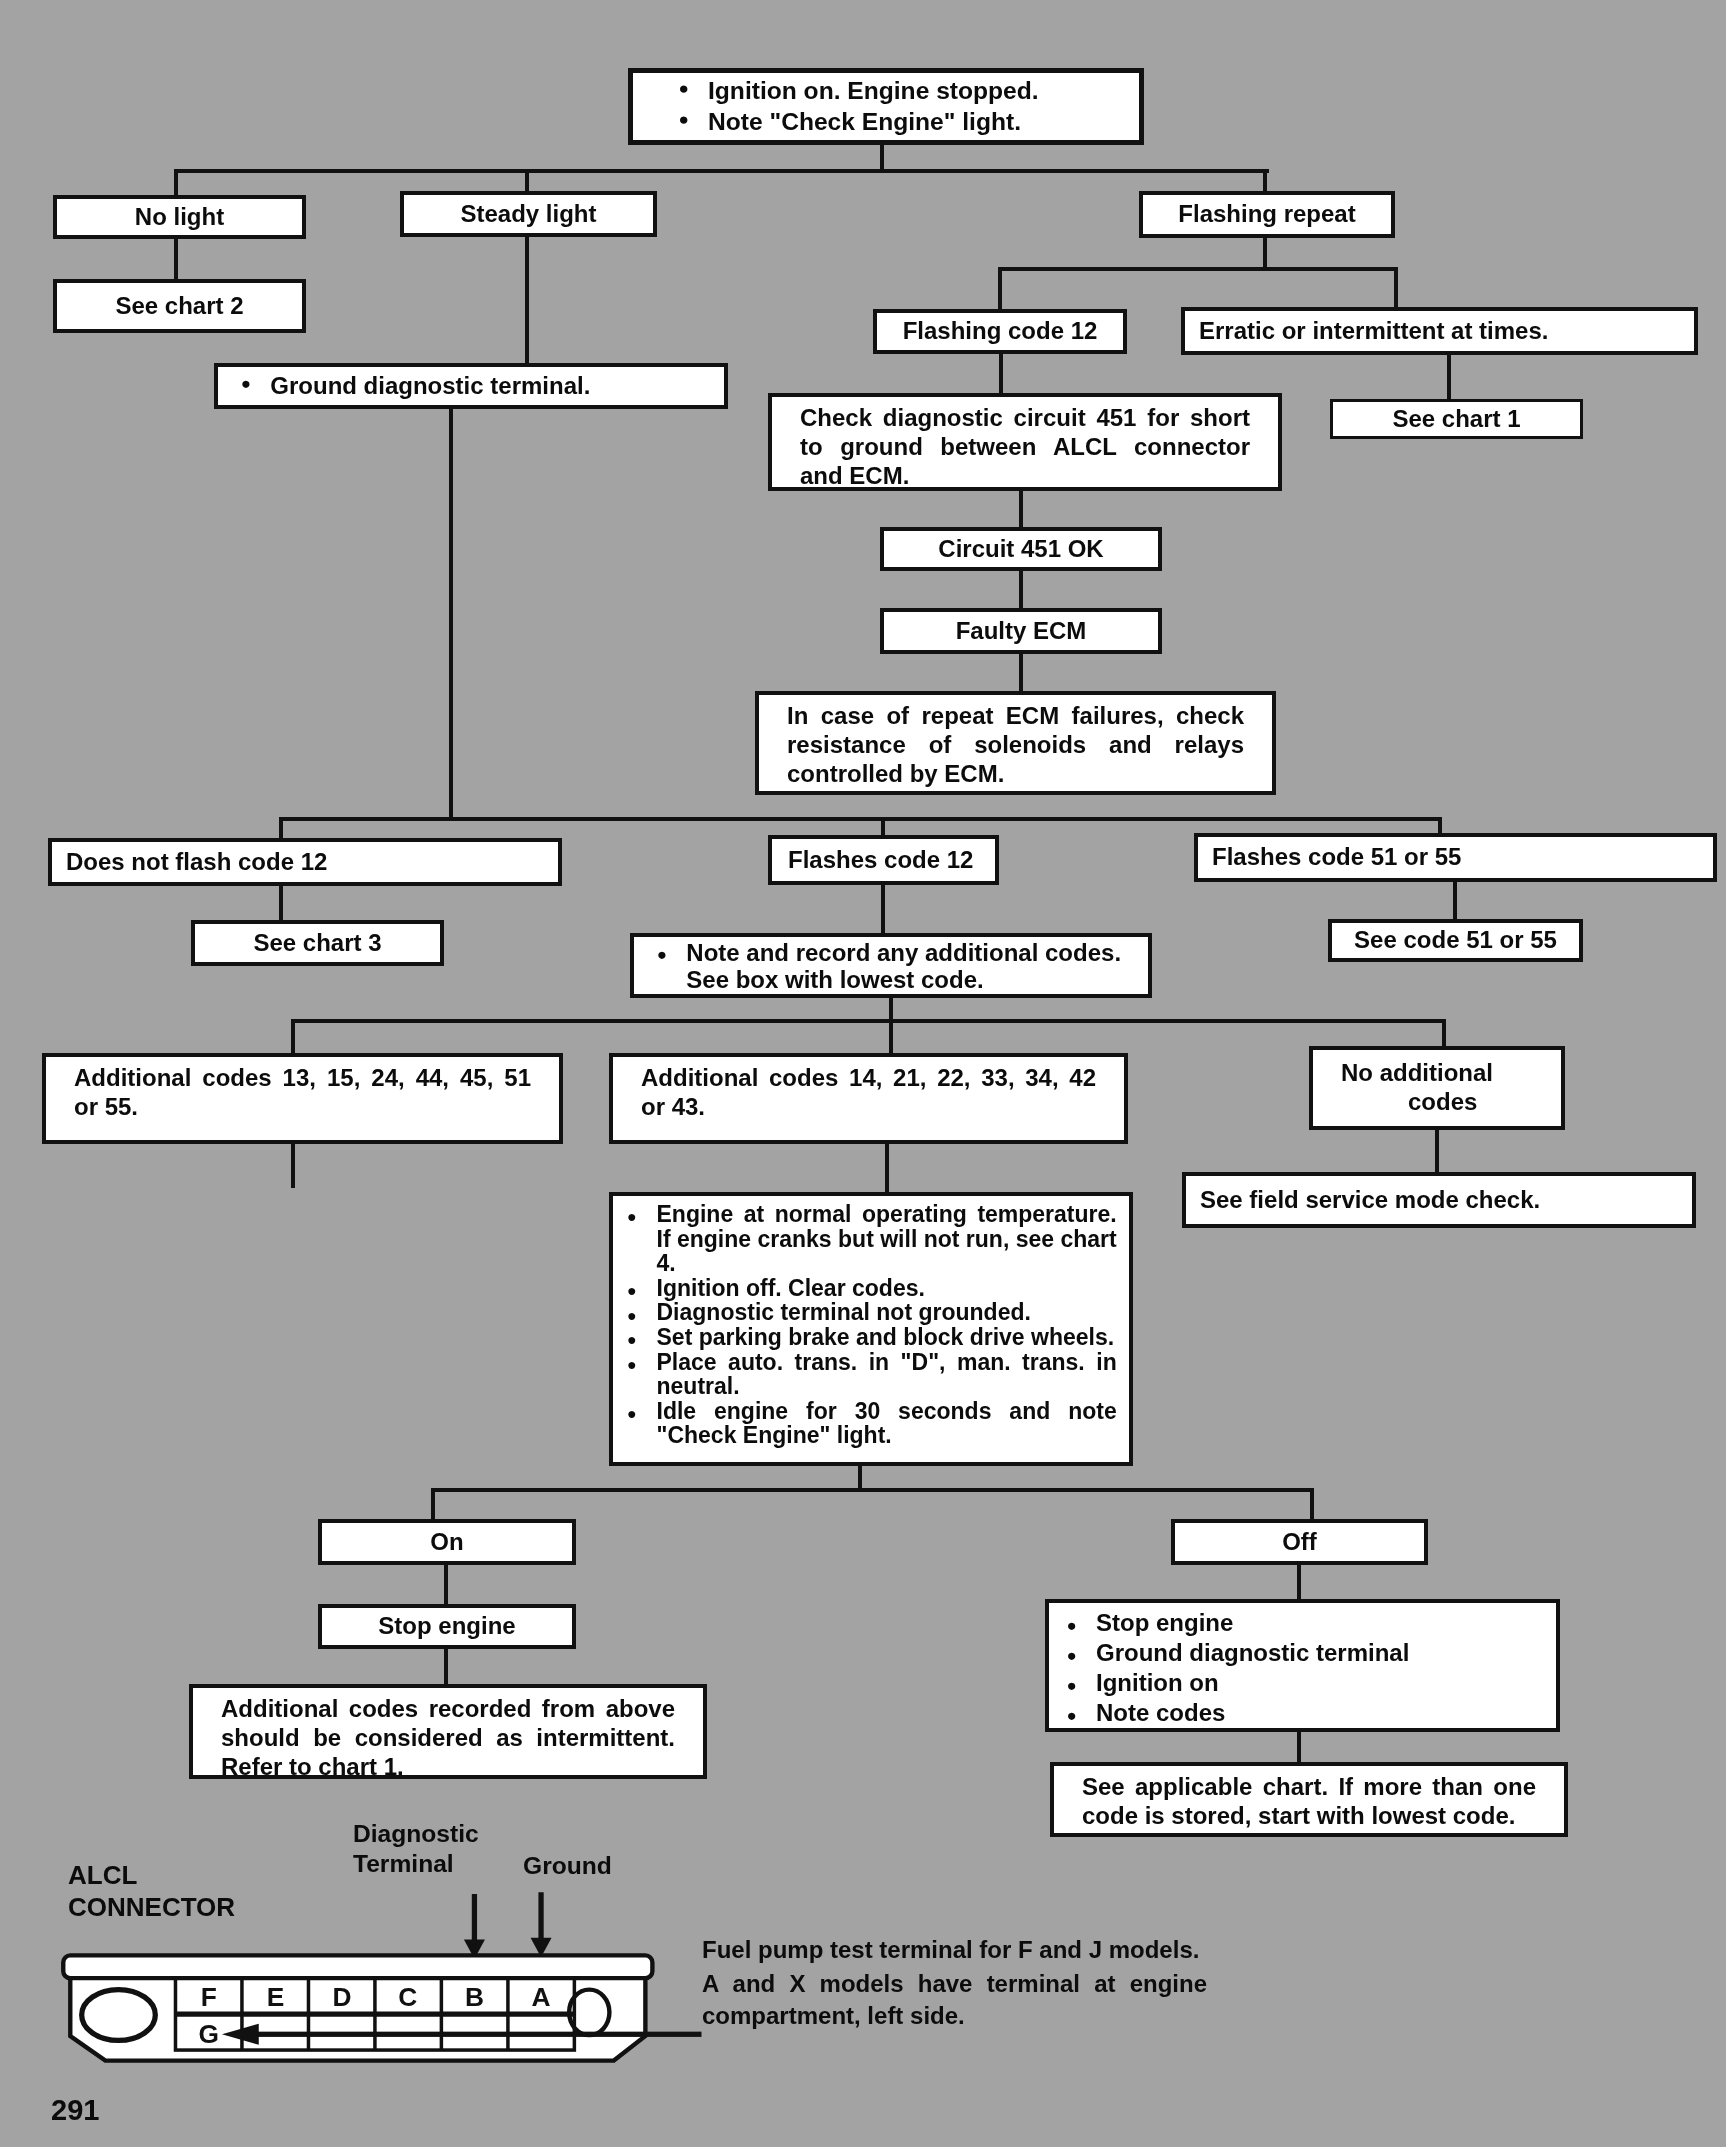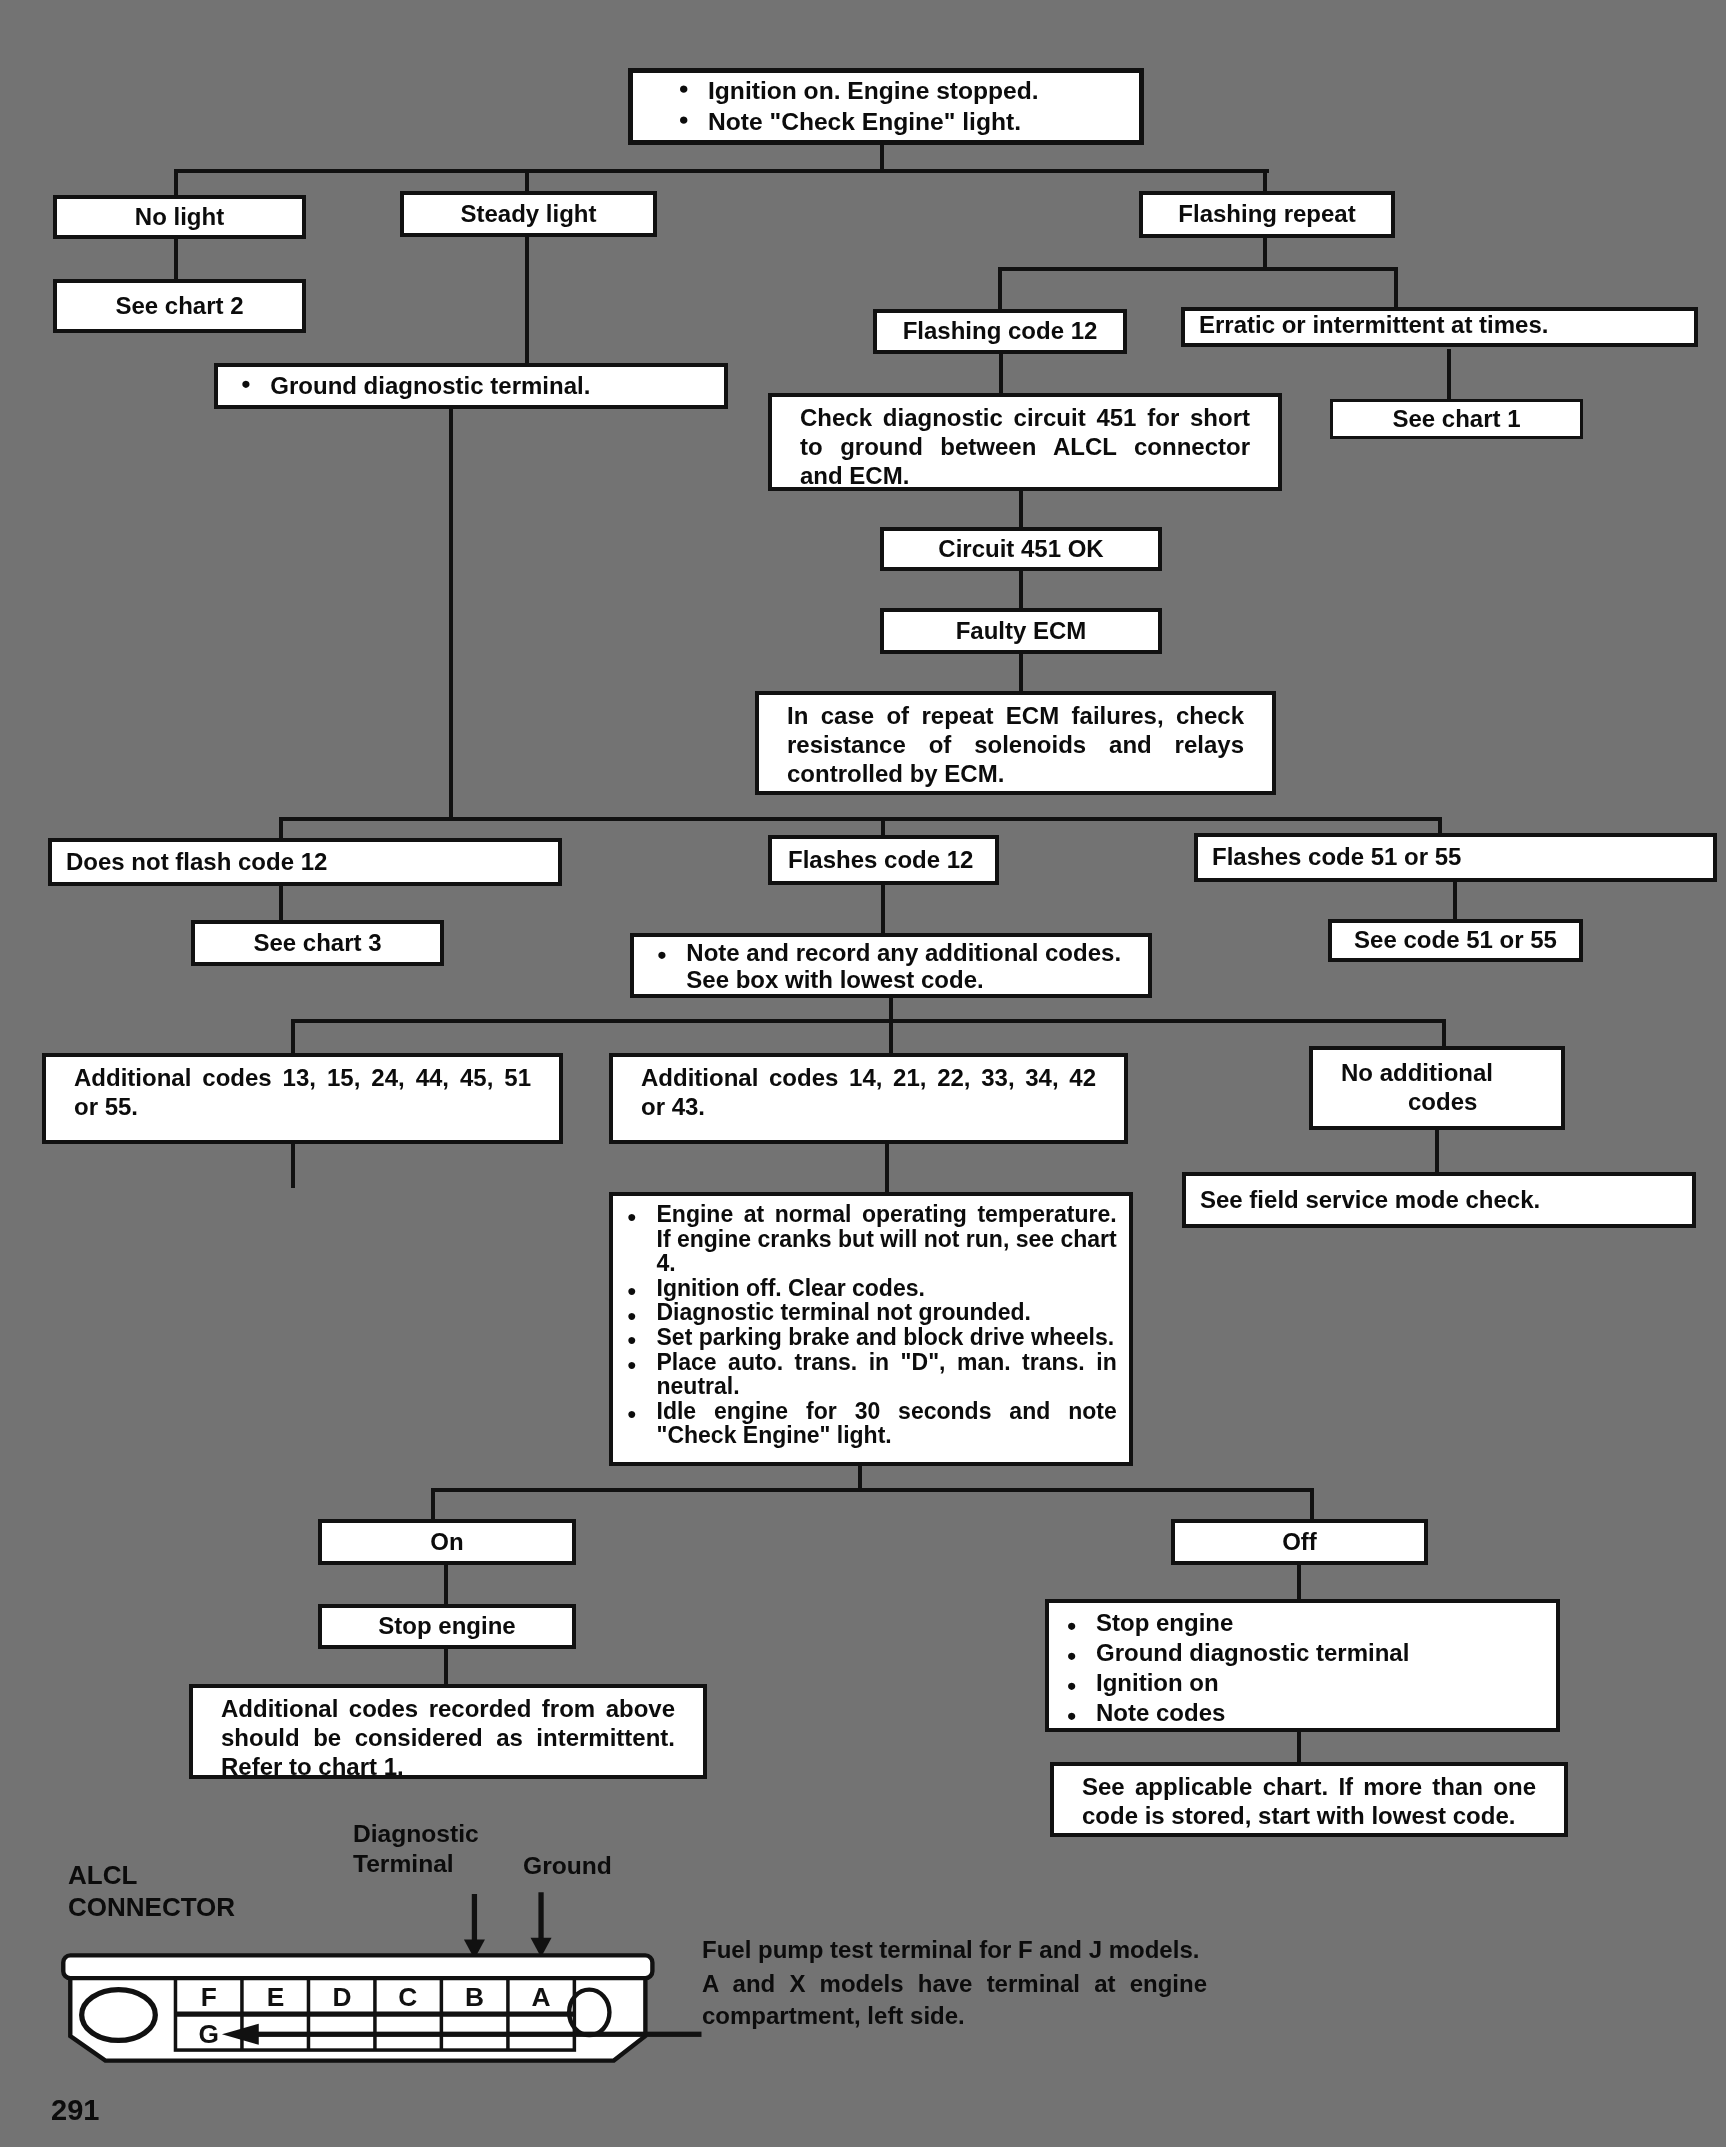--- a/index.html
+++ b/index.html
@@ -1,17 +1,17 @@
 <!DOCTYPE html>
 <html style="font-size:14px"><head>
 <meta charset="utf-8">
 <style>
   html,body{margin:0;padding:0;background:#ffffff;}
   #canvas{
-    position:relative;width:1727px;height:2148px;background:#737373;
+    position:relative;width:1727px;height:2148px;background:#a3a3a3;
     font-family:"Liberation Sans", sans-serif;color:#0c0c0c;overflow:hidden;
   }
   .box{
     position:absolute;background:#fff;border:4.4px solid #111;box-sizing:border-box;
     font-weight:bold;font-size:24px;line-height:1.2;overflow:hidden;z-index:2;
   }
   .center{display:flex;align-items:center;justify-content:center;text-align:center;}
   .pad{padding:7px 28px;}
   .just{text-align:justify;}
   .vl{position:absolute;width:3.5px;background:#111;z-index:1;}
@@ -99,21 +99,21 @@
   <div class="box" style="left:214px;top:363px;width:514px;height:46px;display:flex;align-items:center">
     <ul class="blist" style="font-size:24px;margin-left:12.3px">
         <li>Ground diagnostic terminal.</li>
       </ul>
   </div>
 
   <div class="box center" style="left:873px;top:309px;width:254px;height:45px">
       <span>Flashing code 12</span>
     </div>
 
-  <div class="box" style="left:1181px;top:307px;width:517px;height:40px;display:flex;padding:0 14px">
+  <div class="box" style="left:1181px;top:307px;width:517px;height:48px;display:flex;align-items:center;padding:0 14px">
       <span>Erratic or intermittent at times.</span>
     </div>
 
   <div class="box center" style="left:1330px;top:399px;width:253px;height:40px;border-width:3.5px">
       <span>See chart 1</span>
     </div>
 
   <div class="box pad just" style="left:768px;top:393px;width:514px;height:98px"><span>Check diagnostic circuit 451 for short to ground between ALCL connector and ECM.</span></div>
 
   <div class="box center" style="left:880px;top:527px;width:282px;height:44px">

